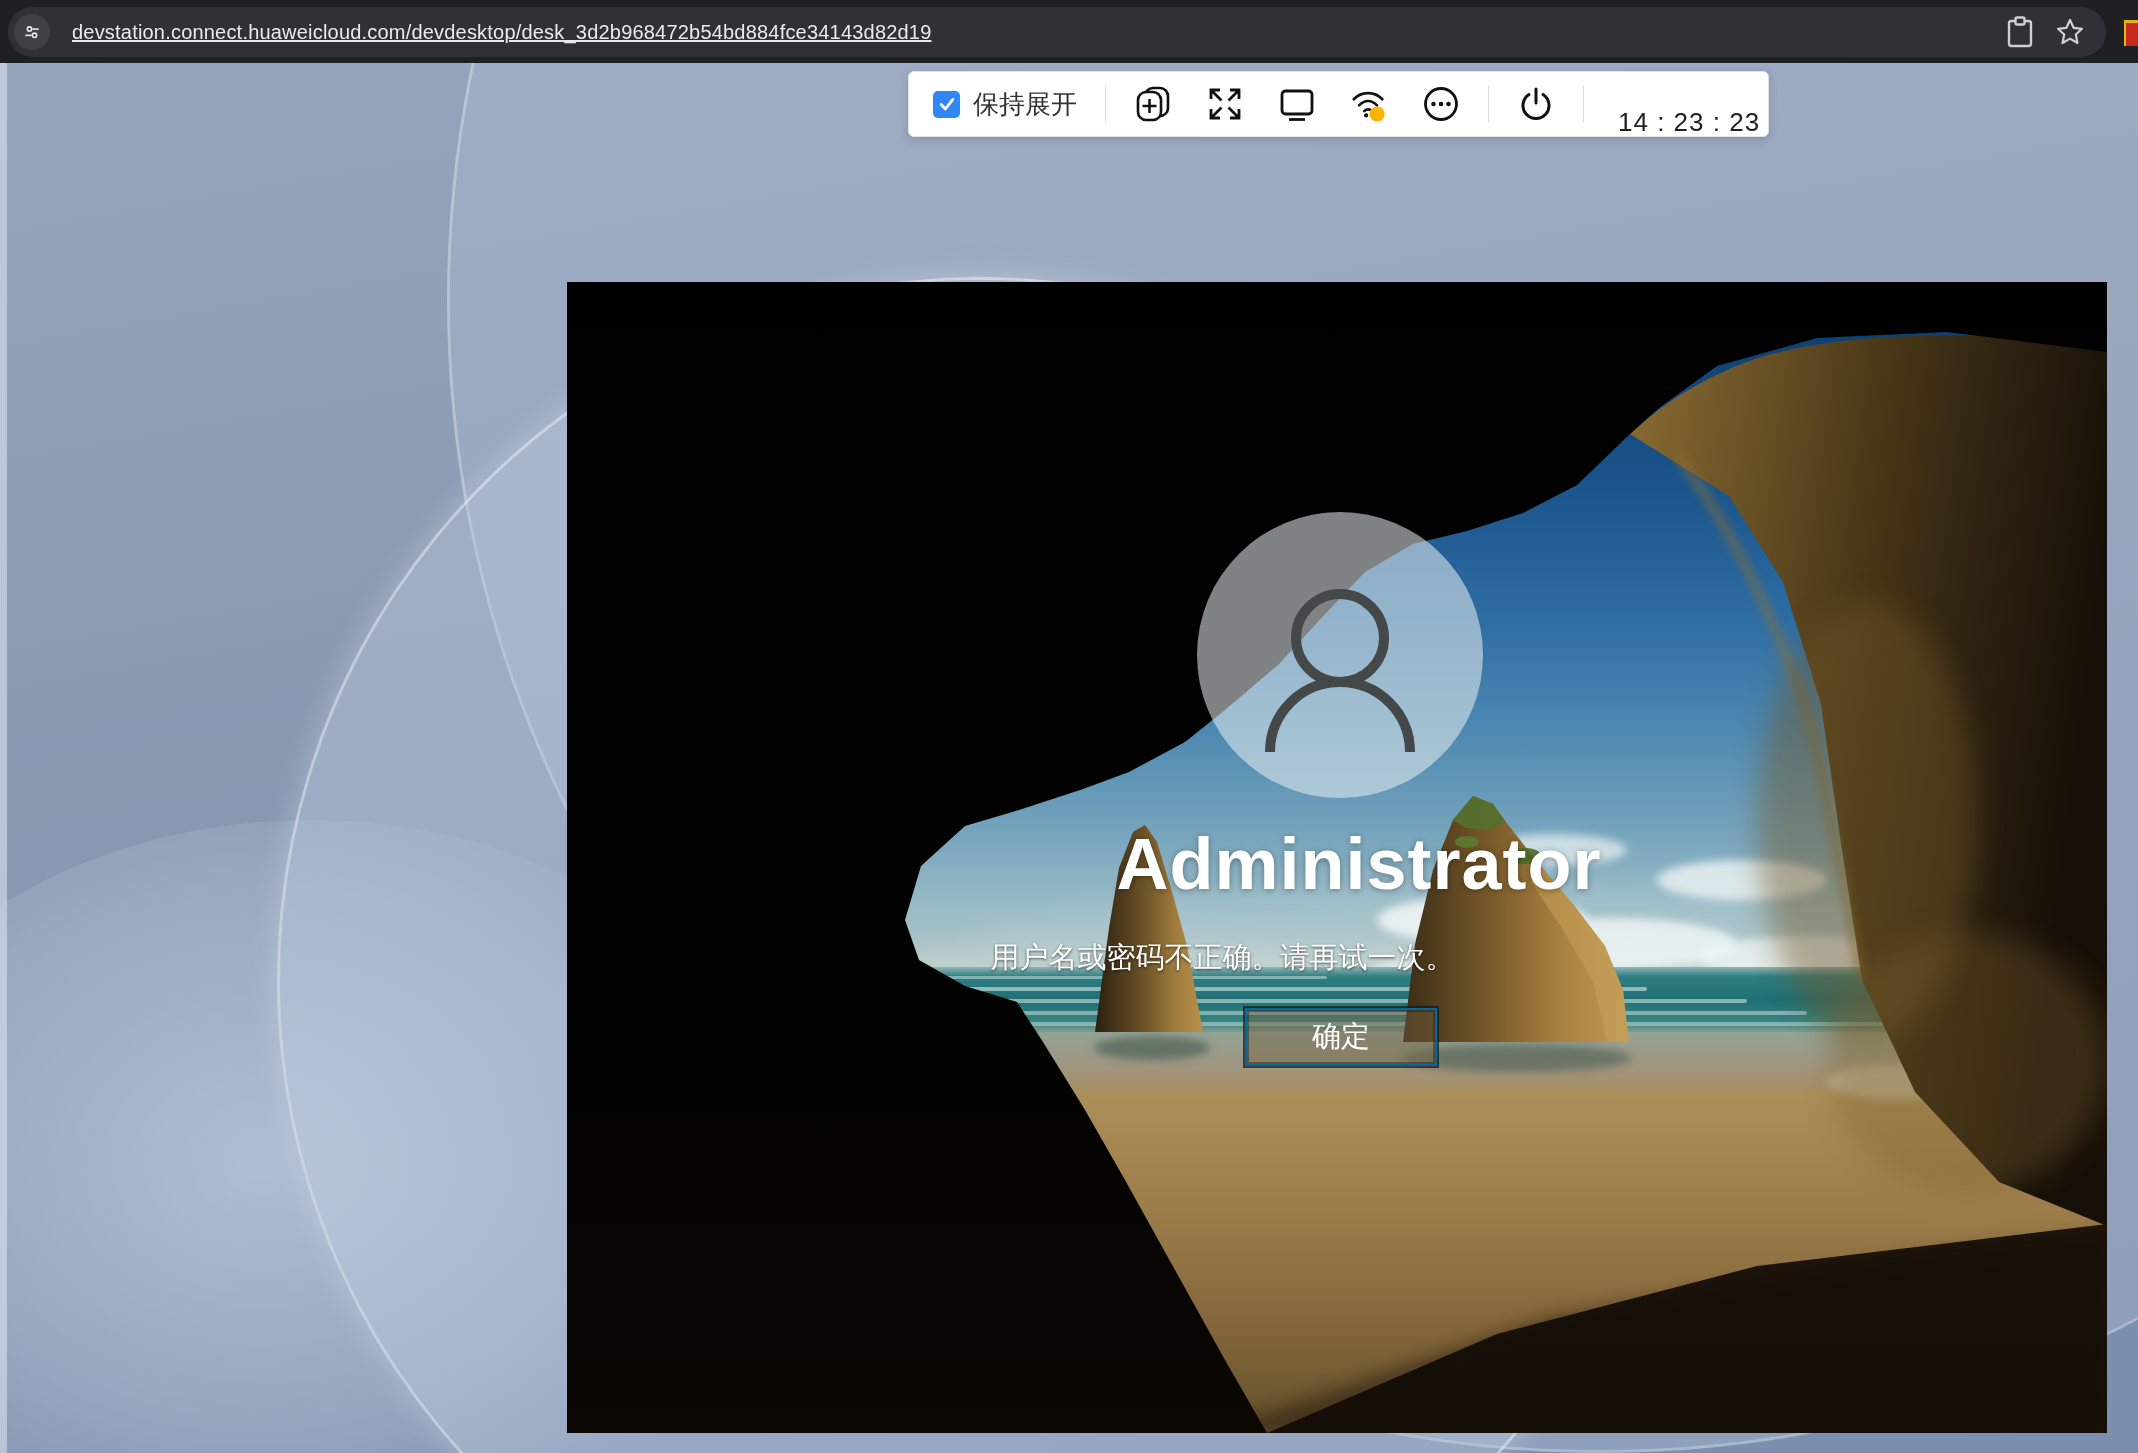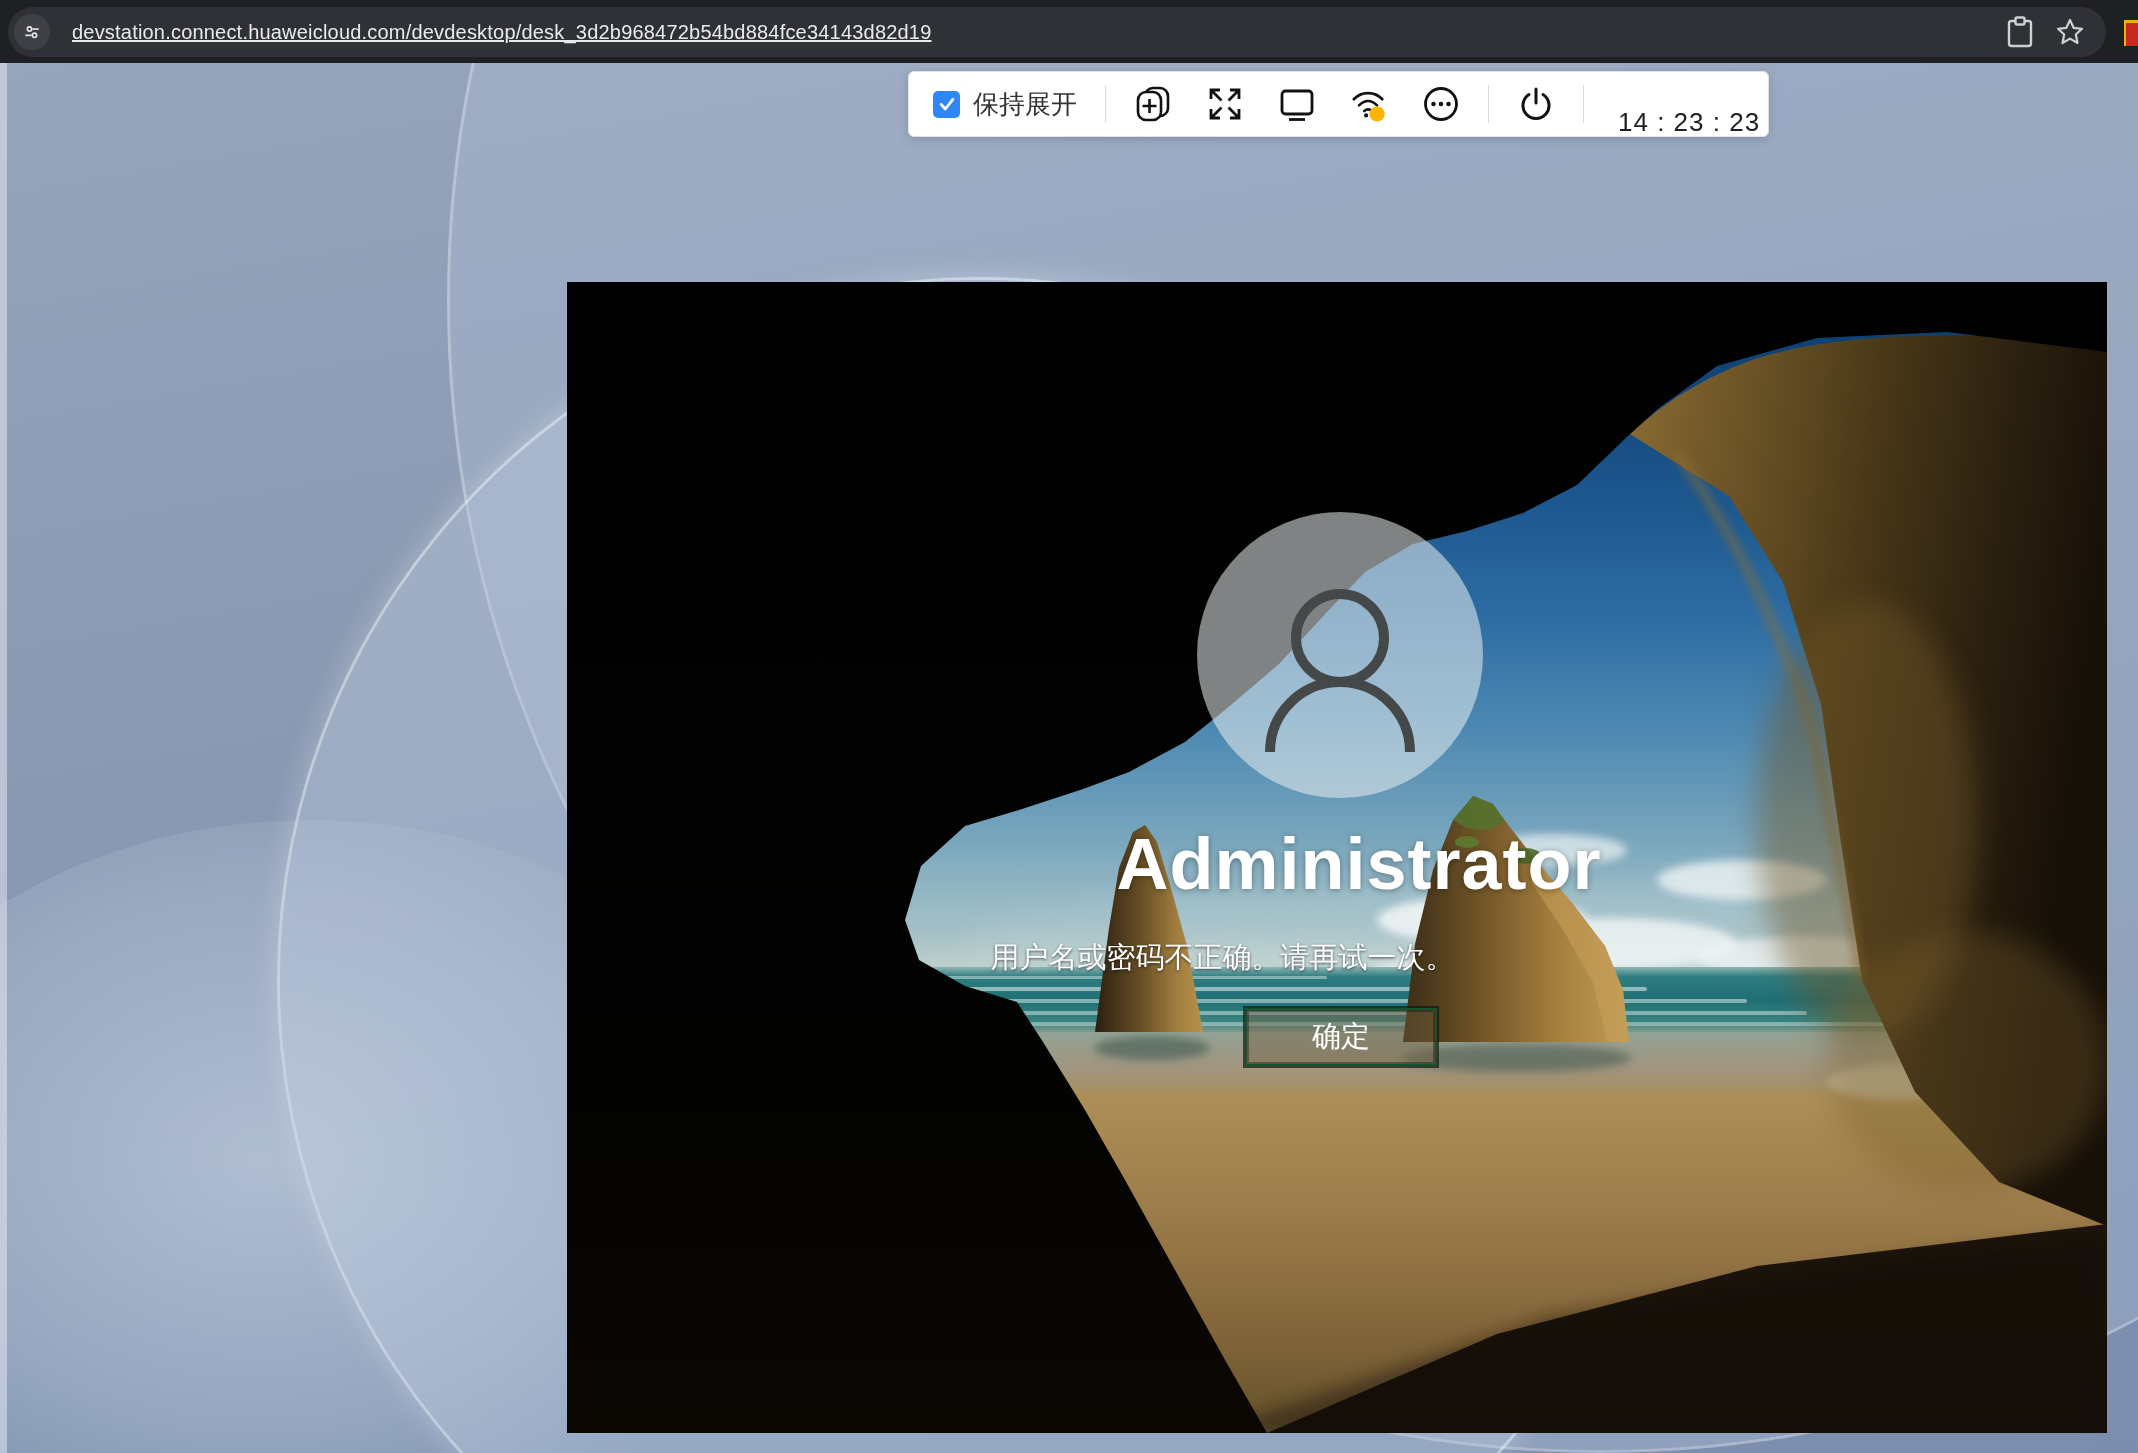--- a/index.html
+++ b/index.html
@@ -45,21 +45,21 @@
   .scene { position:absolute; left:0; top:0; width:1540px; height:1151px; }
 
   .avatar { position:absolute; left:630px; top:230px; width:286px; height:286px; border-radius:50%;
     background:rgba(233,239,239,.55); display:flex; align-items:center; justify-content:center; }
 
   .login-name { position:absolute; left:0; top:541px; width:1584px; text-align:center;
     color:#ffffff; font-size:72px; font-weight:700; letter-spacing:1px; text-shadow:0 1px 6px rgba(0,0,0,.35); }
   .login-error { position:absolute; left:0; top:656px; width:1311px; text-align:center;
     color:#ffffff; font-size:29px; font-weight:500; text-shadow:0 1px 3px rgba(0,0,0,.65); }
   .ok-btn { position:absolute; left:678px; top:726px; width:192px; height:58px;
-    background:rgba(116,95,64,.45); border:2px solid #14532d;
+    background:rgba(116,95,64,.45); border:2px solid #0369a1;
     box-shadow:0 0 0 2px rgba(25,20,14,.70), inset 0 0 0 2px rgba(25,20,14,.40);
     color:#ffffff; font-size:29px; display:flex; align-items:center; justify-content:center; cursor:pointer; }
 </style>
 </head>
 <body>
 
 <div id="canvas">
 
   <div class="wp-bubble2"></div>
   <div class="wp-bubble1"></div>

